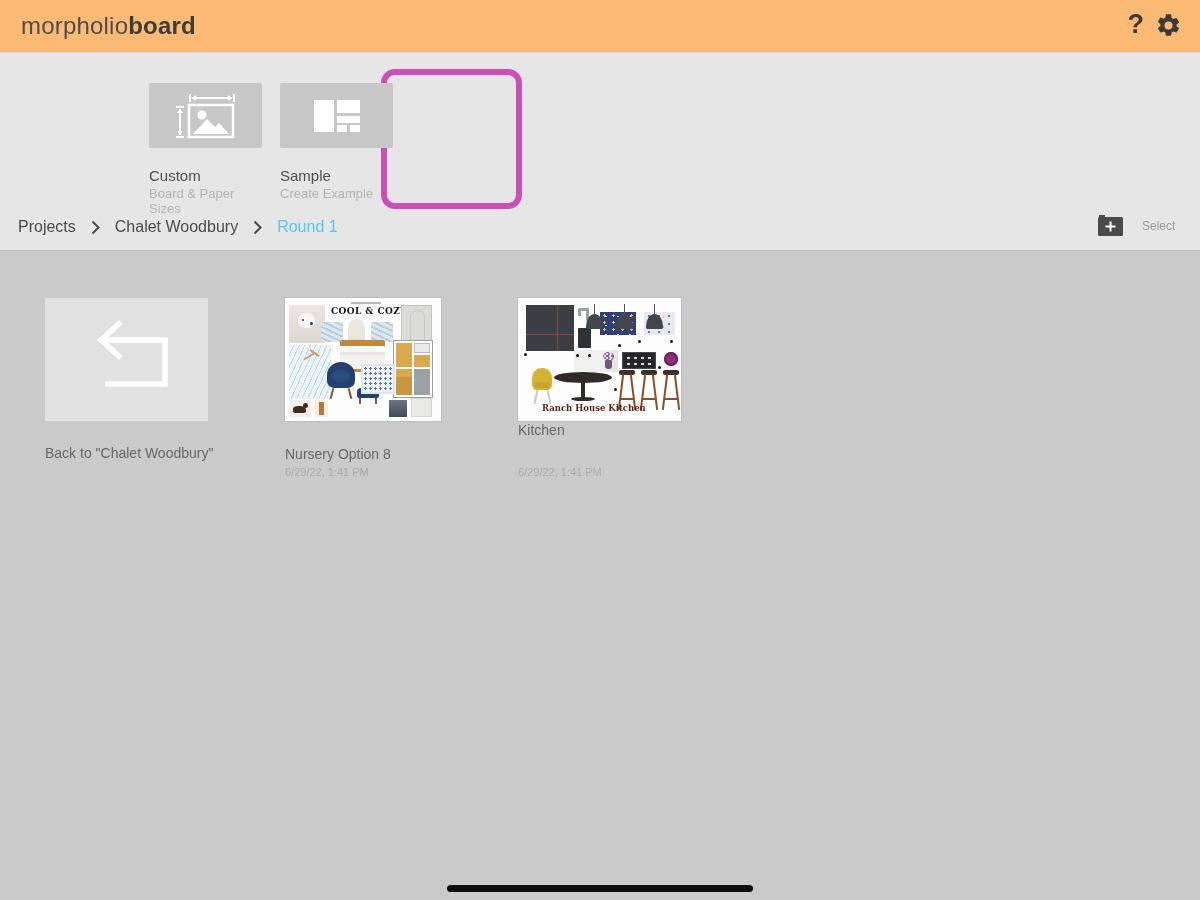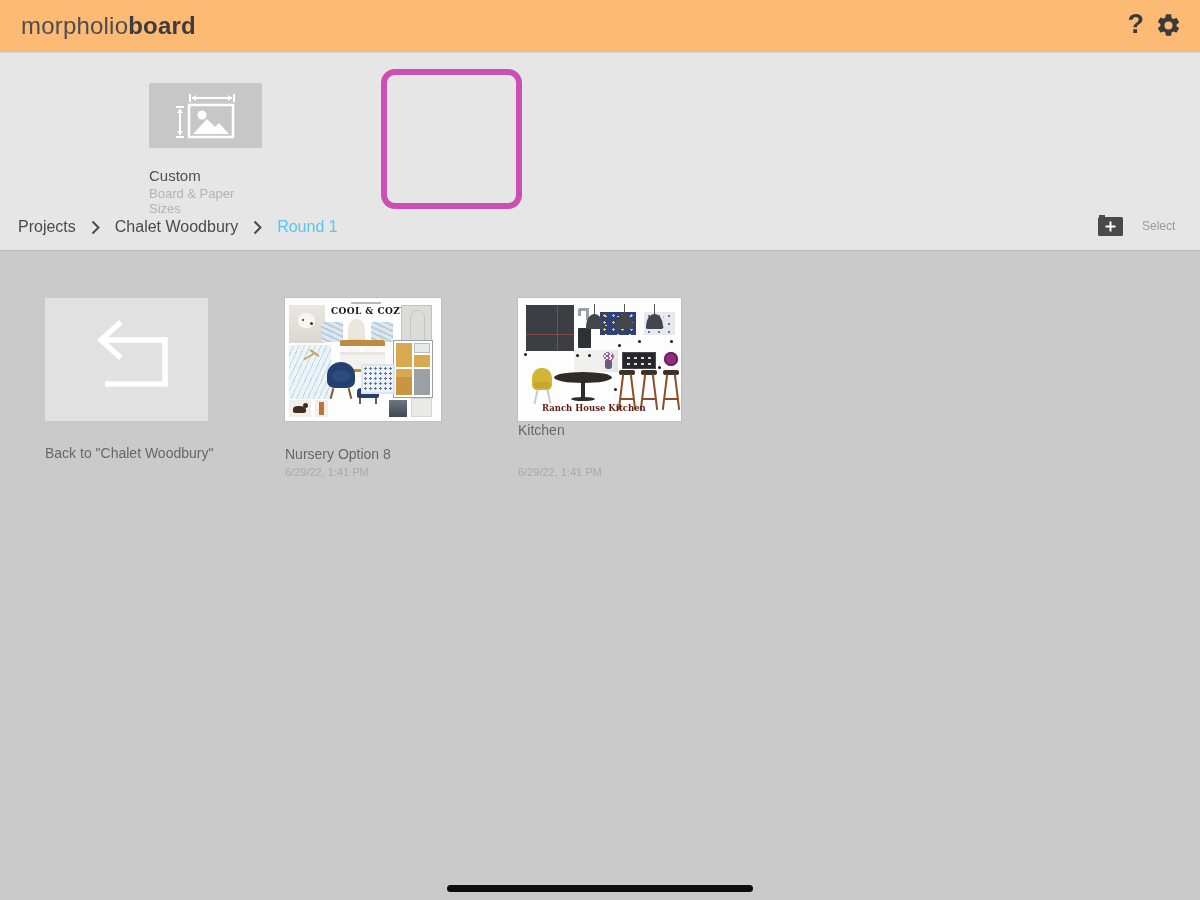--- a/index.html
+++ b/index.html
@@ -97,20 +97,33 @@
             <rect x="14" y="12" width="44" height="32" stroke-width="2.5"></rect>
           </g>
           <circle cx="27" cy="22" r="4.5" fill="#fff"></circle>
           <polygon points="18,41 32,26 40,34 44,30 54,41" fill="#fff"></polygon>
         </svg>
       </div>
       <div class="tpl-title">Custom</div>
       <div class="tpl-sub">Board &amp; Paper Sizes</div>
     </div>
 
+    <div class="tpl" style="left:280px">
+      <div class="tpl-thumb">
+        <div class="grid-icon">
+          <div class="gi-a"></div>
+            <div class="gi-b"></div>
+            <div class="gi-c"></div>
+            <div class="gi-d"></div>
+            <div class="gi-e"></div>
+        </div>
+      </div>
+      <div class="tpl-title">Sample</div>
+      <div class="tpl-sub">Create Example</div>
+    </div>
 
 
     <nav class="crumbs">
       <span class="crumb">Projects</span>
       <span class="crumb-sep">
           <svg viewBox="0 0 9 15">
             <polyline points="1.5,1.5 7.5,7.5 1.5,13.5"></polyline>
           </svg>
         </span>
       <span class="crumb">Chalet Woodbury</span>

